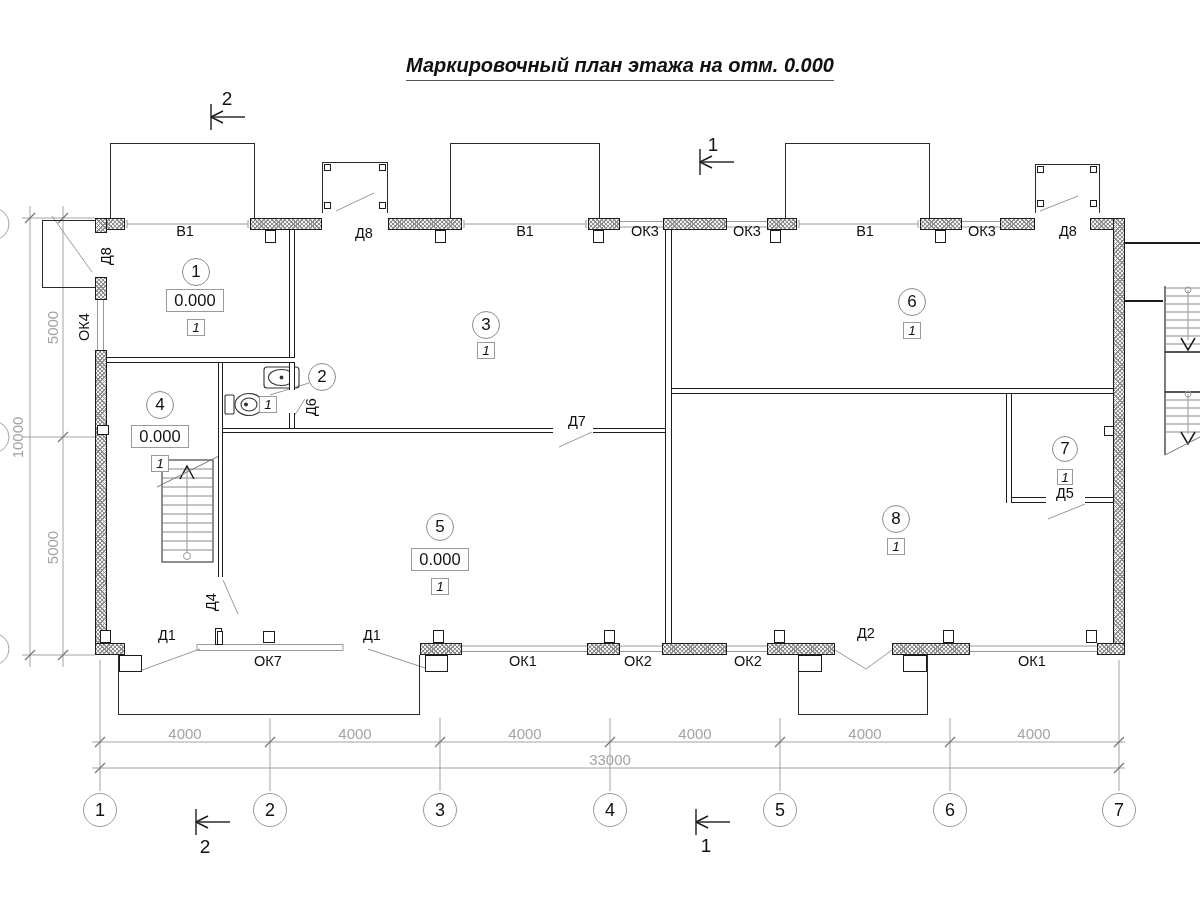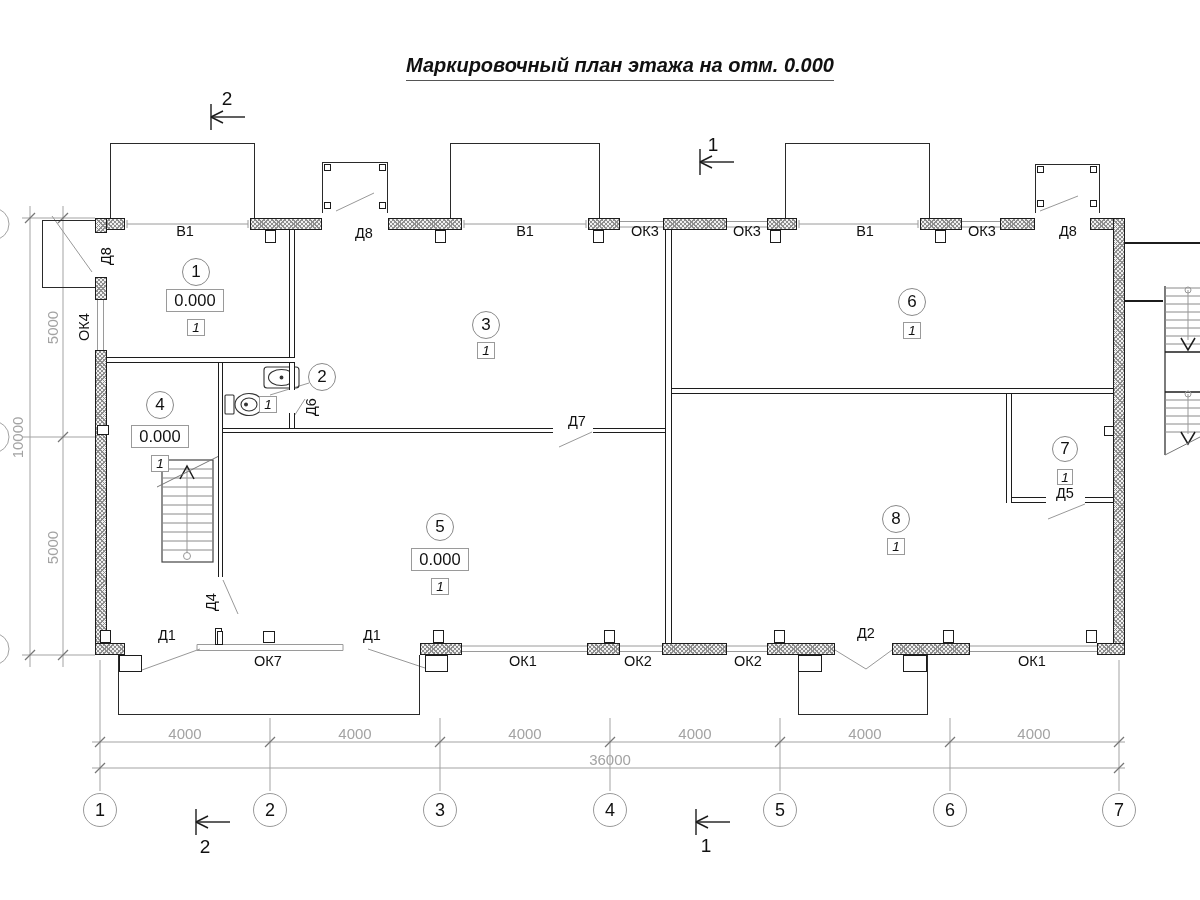--- a/index.html
+++ b/index.html
@@ -328,21 +328,21 @@
 
   <div class="rc" style="left:882px;top:505px">8</div>
   <div class="fin" style="left:887px;top:538px;width:18px;height:17px">1</div>
 
   <div class="dimtxt" style="left:150px;top:725px;width:70px">4000</div>
   <div class="dimtxt" style="left:320px;top:725px;width:70px">4000</div>
   <div class="dimtxt" style="left:490px;top:725px;width:70px">4000</div>
   <div class="dimtxt" style="left:660px;top:725px;width:70px">4000</div>
   <div class="dimtxt" style="left:830px;top:725px;width:70px">4000</div>
   <div class="dimtxt" style="left:999px;top:725px;width:70px">4000</div>
-  <div class="dimtxt" style="left:570px;top:751px;width:80px">36000</div>
+  <div class="dimtxt" style="left:570px;top:751px;width:80px">33000</div>
   <div class="dimtxt vert" style="left:22px;top:319px;width:60px">5000</div>
   <div class="dimtxt vert" style="left:-18px;top:429px;width:70px">10000</div>
   <div class="dimtxt vert" style="left:22px;top:539px;width:60px">5000</div>
 
   <div class="axc" style="left:83px;top:793px">1</div>
   <div class="axc" style="left:253px;top:793px">2</div>
   <div class="axc" style="left:423px;top:793px">3</div>
   <div class="axc" style="left:593px;top:793px">4</div>
   <div class="axc" style="left:763px;top:793px">5</div>
   <div class="axc" style="left:933px;top:793px">6</div>

